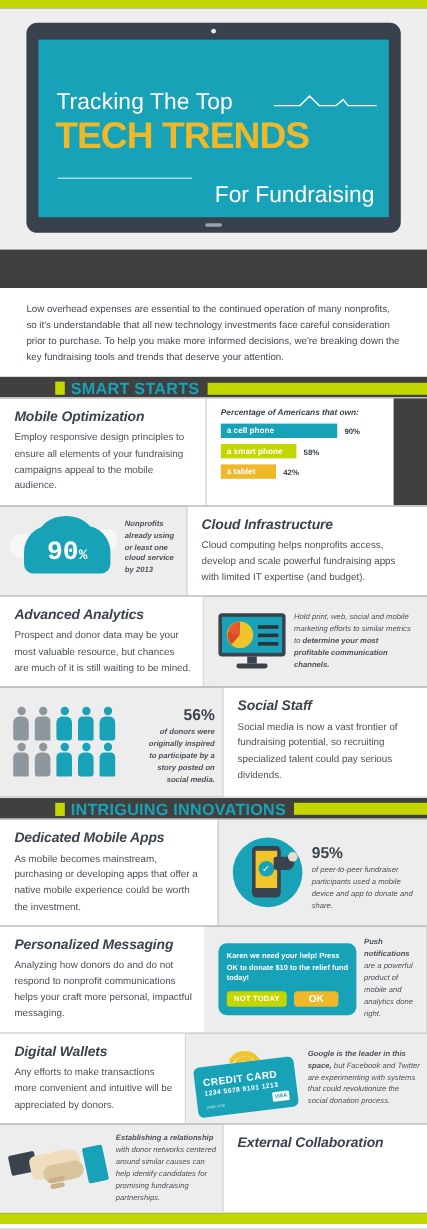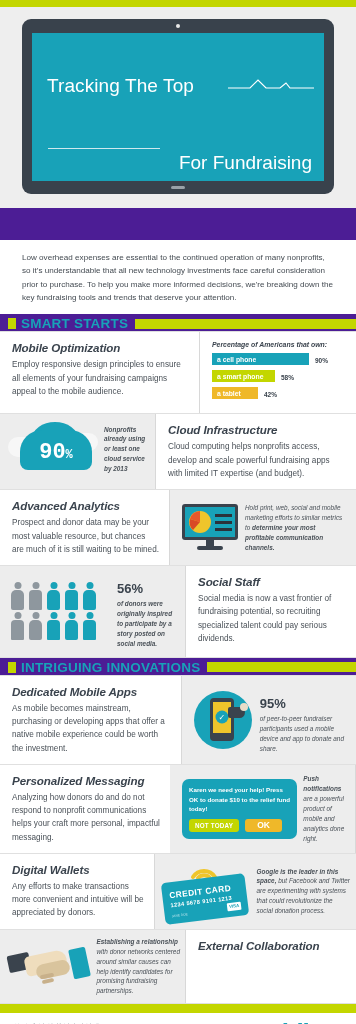--- a/index.html
+++ b/index.html
@@ -2,21 +2,21 @@
 <html><head>
 <meta charset="utf-8">
 <style>
   * { box-sizing: border-box; margin: 0; padding: 0; }
   body {
     width: 356px; height: 1024px;
     font-family: "Liberation Sans", sans-serif;
     background: #ffffff;
     overflow: hidden;
   }
-  .page { width: 356px; height: 1024px; position: relative; background: #4c1d95; }
+  .page { width: 356px; height: 1024px; position: relative; background: #404040; }
 
   
   .top-bar { height: 7px; background: #c3d600; width: 100%; }
 
   
   .hero { background: #eeeeee; padding: 12px 22px 14px 22px; }
   .tablet {
     background: #39424c; border-radius: 9px;
     padding: 14px 10px 13px 10px; position: relative;
   }
@@ -53,21 +53,21 @@
     height: 1px; background: #cfe9ee;
   }
 
   
   .intro {
     background: #ffffff; padding: 11px 22px 10px 22px;
     font-size: 8.1px; line-height: 1.65; color: #444b52; margin-top: 32px;
   }
 
   
-  .band { display: flex; align-items: center; padding: 0 0 0 8px; margin-top: 2px; }
+  .band { display: flex; align-items: center; padding: 0 0 0 8px; margin-top: 2px; margin-left: 38px; }
   .band-sq { width: 8px; height: 11px; background: #c3d600; margin-right: 5px; }
   .band-title {
     color: #18a2b8; font-size: 13.5px; font-weight: bold;
     letter-spacing: .2px; white-space: nowrap;
   }
   .band-rule { flex: 1; height: 10px; background: #c3d600; margin-left: 7px; }
 
   
   .row { display: flex; width: 356px; border-bottom: 1px solid #e0e0e0; }
   .cell { padding: 9px 10px 9px 12px; position: relative; }
@@ -262,37 +262,38 @@
   <div class="hero">
     <div class="tablet">
       <div class="tablet-cam"></div>
       <div class="screen">
         <div class="t-line1">Tracking The Top</div>
         <div class="pulse">
           <svg width="86" height="16" viewBox="0 0 86 16">
             <polyline points="0,11 22,11 30,3 38,11 52,11 58,6 62,11 86,11" fill="none" stroke="#ffffff" stroke-width="1.2"></polyline>
           </svg>
         </div>
+        <div class="t-line2">TECH TRENDS</div>
         <div class="t-rule"></div>
         <div class="t-line3">For Fundraising</div>
       </div>
       <div class="tablet-home"></div>
     </div>
   </div>
 
   <div class="intro">Low overhead expenses are essential to the continued operation of many nonprofits, so it's understandable that all new technology investments face careful consideration prior to purchase. To help you make more informed decisions, we're breaking down the key fundraising tools and trends that deserve your attention.</div>
 
   <div class="band">
     <div class="band-sq"></div>
     <div class="band-title">SMART STARTS</div>
     <div class="band-rule"></div>
   </div>
 
   <div class="row" style="border-top:1px solid #e0e0e0;">
-    <div class="cell white divider" style="width:200px;">
+    <div class="cell white divider" style="width:172px;">
       <h3 class="title">Mobile Optimization</h3>
       <p class="body">Employ responsive design principles to ensure all elements of your fundraising campaigns appeal to the mobile audience.</p>
     </div>
     <div class="cell white" style="width:156px;">
       <div class="chart-head">Percentage of Americans that own:</div>
       <div class="bar-row">
         <div class="bar" style="width:97px;background:#18a2b8;">a cell phone</div>
         <div class="bar-val"><span>90</span><span style="font-size:6.5px;">%</span></div>
       </div>
       <div class="bar-row">
@@ -345,21 +346,21 @@
         </div>
           </div>
         <div class="mon-stand"></div>
         <div class="mon-base"></div>
       </div>
       <p class="note" style="width:108px;"><span class="lite">Hold print, web, social and mobile marketing efforts to similar metrics to </span><span>determine your most profitable communication channels.</span></p>
     </div>
   </div>
 
   <div class="row">
-    <div class="cell grey divider" style="width:186px;display:flex;gap:20px;align-items:center;padding:8px 6px 8px 10px;">
+    <div class="cell grey divider" style="width:186px;display:flex;gap:20px;align-items:center;padding:8px 6px 8px 10px;text-align:right;">
       <div class="people">
         <div class="ppl-row">
           <div class="person">
               <div class="head" style="background:#8e979e;"></div>
               <div class="body" style="background:#8e979e;border-radius:5px 5px 2px 2px;"></div>
             </div>
           <div class="person">
               <div class="head" style="background:#8e979e;"></div>
               <div class="body" style="background:#8e979e;border-radius:4px 4px 1px 1px;"></div>
             </div>

